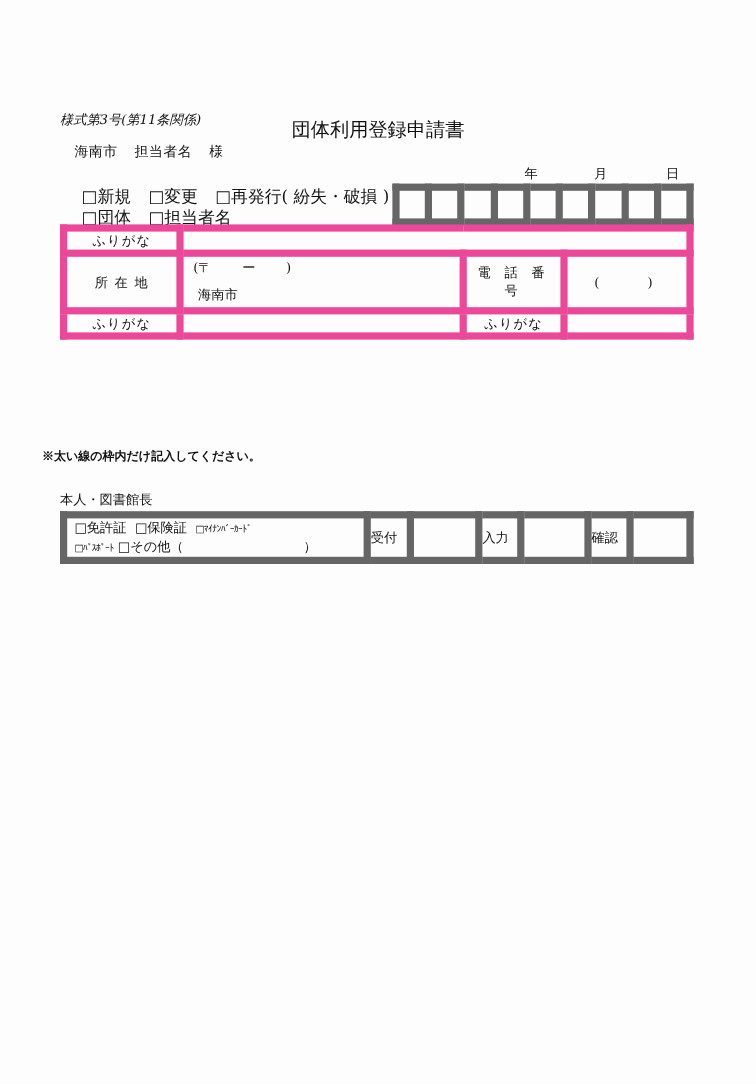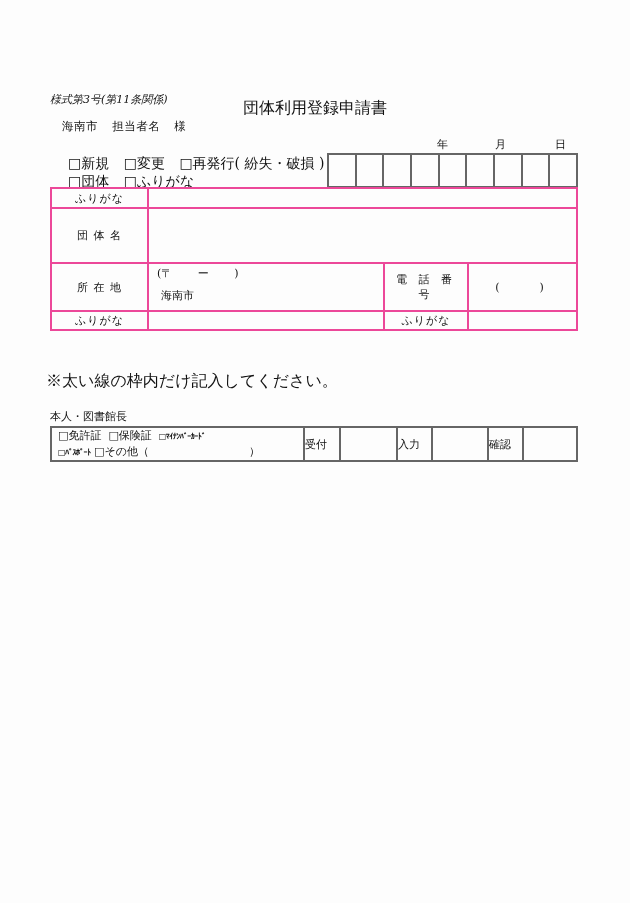--- a/index.html
+++ b/index.html
@@ -12,40 +12,40 @@
   .abs { position: absolute; white-space: nowrap; }
   .form-id { left: 50px; top: 92px; font-size: 11px; font-style: italic; }
   .title { left: 0; width: 630px; text-align: center; top: 98px; font-size: 16px; }
   .addressee { left: 62px; top: 119px; font-size: 11.5px; letter-spacing: 0.5px; }
   .addressee span { margin-right: 10px; }
   .date-labels { top: 137px; font-size: 11px; }
   .checks { left: 68px; font-size: 14px; }
   .checks span { margin-right: 10px; }
 
   table { border-collapse: collapse; position: absolute; table-layout: fixed; }
-  td { border: 2px solid #ec4899; padding: 0; font-size: 11px; margin-top: 47px; }
+  td { border: 6px solid #ec4899; padding: 0; font-size: 11px; margin-top: 47px; }
 
   .date-grid { left: 327px; top: 153px; width: 251px; height: 35px; }
   .date-grid td { border-color: #666; }
 
   .main { left: 50px; top: 187px; width: 528px; border: 2px solid #111; }
   .main td.lbl { text-align: center; letter-spacing: 1px; }
   .spaced { letter-spacing: 9px; }
   .spaced2 { letter-spacing: 5px; }
   .addr-cell { position: relative; vertical-align: top; }
   .addr-zip { position: absolute; left: 8px; top: 2px; }
   .addr-city { position: absolute; left: 12px; top: 24px; }
 
-  .notes { left: 46px; top: 374px; font-size: 16px; line-height: 13px; }
+  .notes { left: 35px; top: 374px; font-size: 10px; line-height: 13px; font-weight: bold; }
   .id-heading { left: 50px; top: 409px; font-size: 11px; }
 
   .id-table { left: 50px; top: 426px; width: 528px; height: 34px; }
   .id-table td { border-color: #666; }
   .id-opts { padding-left: 6px; font-size: 11px; line-height: 15px; }
-  .tiny { font-size: 8px; letter-spacing: -0.5px; font-weight: bold; }
+  .tiny { font-size: 8px; letter-spacing: -0.5px; }
   .id-table td.lbl { text-align: left; }
 </style>
 </head>
 <body>
 
 <div class="abs form-id">様式第3号(第11条関係)</div>
 <div class="abs title">団体利用登録申請書</div>
 <div class="abs addressee">
   <span>海南市</span>
   <span>担当者名</span>
@@ -56,21 +56,21 @@
 <div class="abs date-labels" style="left:495px">月</div>
 <div class="abs date-labels" style="left:555px">日</div>
 
 <div class="abs checks" style="top:155px">
   <span>□新規</span>
   <span>□変更</span>
   <span>□再発行( 紛失・破損 )</span>
 </div>
 <div class="abs checks" style="top:173px">
   <span>□団体</span>
-  <span>□ふりがな</span>
+  <span>□担当者名</span>
 </div>
 
 <table class="date-grid">
   <tbody>
       <tr>
     <td></td>
     <td></td>
     <td></td>
     <td></td>
     <td></td>
@@ -85,24 +85,20 @@
 <table class="main">
   <colgroup>
       <col style="width:97px">
       <col style="width:236px">
       <col style="width:84px">
       <col>
     </colgroup>
   <tbody>
       <tr style="height:20px">
     <td class="lbl">ふりがな</td>
-    <td colspan="3"></td>
-  </tr>
-  <tr style="height:55px">
-    <td class="lbl spaced">団 体 名</td>
     <td colspan="3"></td>
   </tr>
   <tr style="height:48px">
     <td class="lbl spaced2">所 在 地</td>
     <td class="addr-cell">
       <span class="addr-zip">(〒　　 ー　　 )</span>
       <span class="addr-city">海南市</span>
     </td>
     <td class="lbl" style="letter-spacing:4px">電 話 番 号</td>
     <td class="lbl" style="letter-spacing:6px">(　　)</td>

